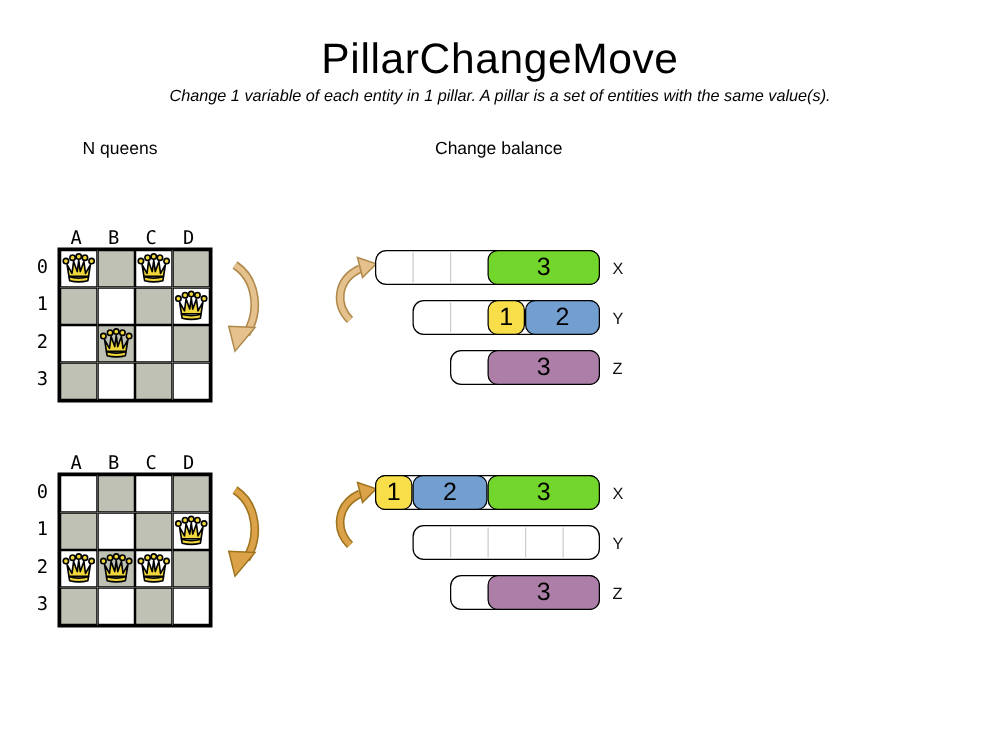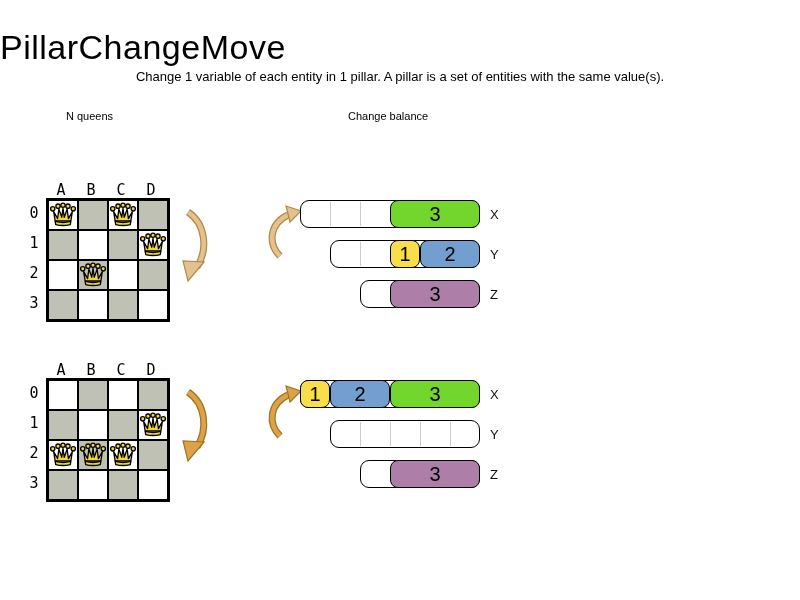--- a/index.html
+++ b/index.html
@@ -1,21 +1,21 @@
 <!DOCTYPE html>
 <html><head>
 <meta charset="utf-8">
 <style>
   html,body{margin:0;padding:0;background:#ffffff;}
   .slide{position:relative;width:800px;height:600px;background:#ffffff;overflow:hidden;
          font-family:"Liberation Sans",sans-serif;color:#000;}
-  .title{position:absolute;top:28px;left:0;width:800px;text-align:left;
+  .title{position:absolute;top:28px;left:0;width:800px;text-align:center;
          font-size:34px;font-weight:400;letter-spacing:0.5px;}
-  .subtitle{position:absolute;top:69px;left:0;width:800px;text-align:center;font-size:13px;}
-  .section-label{position:absolute;font-size:11px;}
+  .subtitle{position:absolute;top:69px;left:0;width:800px;text-align:center;font-size:13px;font-style:italic;}
+  .section-label{position:absolute;font-size:14px;}
   .lbl-nqueens{left:66px;top:110px;}
   .lbl-cloud{left:348px;top:110px;}
   
   .grid{position:absolute;display:grid;grid-template-columns:repeat(4,30px);
         grid-template-rows:repeat(4,30px);border:2px solid #000;}
   .cell{border:1px solid #000;box-sizing:border-box;display:flex;align-items:flex-end;justify-content:center;background:#fff;}
   .cell.gray{background:#BFC1B5;}
   .cell svg{display:block;margin-bottom:1px;}
   .board-col-label,.board-row-label{position:absolute;font-family:"DejaVu Sans Mono",monospace;
         font-size:15px;color:#000;text-align:center;}

